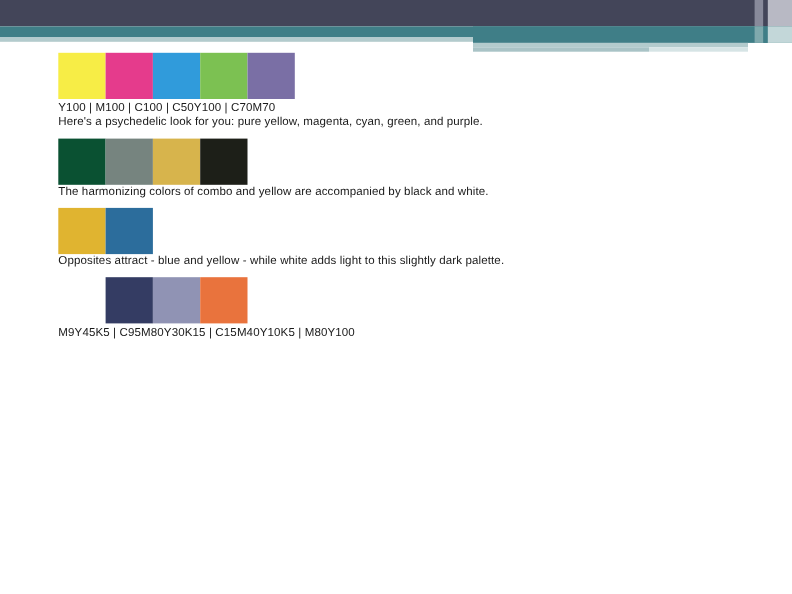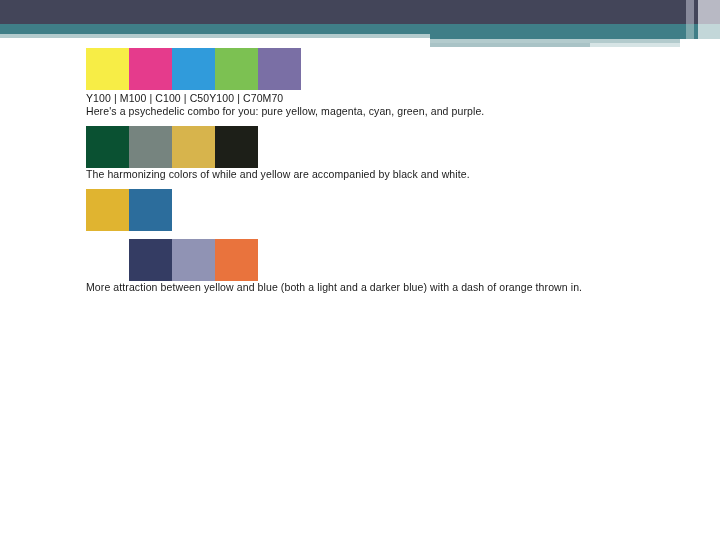--- a/index.html
+++ b/index.html
@@ -131,21 +131,21 @@
 
   
   #palette-list {
     position: absolute;
     left: 0;
     top: 48px;
     width: 720px;
   }
   .palette-block {
     position: relative;
-    padding-left: 86px;
+    padding-left: 53px;
     margin-bottom: 8px;
   }
   .swatch-strip {
     display: flex;
     height: 42px;
     width: max-content;
   }
   .swatch {
     width: 43px;
     height: 42px;
@@ -188,39 +188,40 @@
 <div id="palette-list">
     <div class="palette-block">
       <div class="swatch-strip">
         <div class="swatch" style="background: rgb(247, 237, 70);"></div>
         <div class="swatch" style="background: rgb(229, 59, 140);"></div>
         <div class="swatch" style="background: rgb(48, 155, 219);"></div>
         <div class="swatch" style="background: rgb(124, 193, 82);"></div>
         <div class="swatch" style="background: rgb(122, 111, 165);"></div>
       </div>
       <div class="palette-codes">Y100 | M100 | C100 | C50Y100 | C70M70</div>
-      <div class="palette-desc">Here's a psychedelic combo for you: pure yellow, magenta, cyan, green, and purple.</div>
+      <div class="palette-desc">Here's a psychedelic look for you: pure yellow, magenta, cyan, green, and purple.</div>
     </div>
     <div class="palette-block">
       <div class="swatch-strip">
         <div class="swatch" style="background: rgb(10, 81, 50);"></div>
         <div class="swatch" style="background: rgb(118, 132, 127);"></div>
         <div class="swatch" style="background: rgb(215, 180, 76);"></div>
         <div class="swatch" style="background: rgb(29, 31, 24);"></div>
       </div>
-      <div class="palette-desc">The harmonizing colors of while and yellow are accompanied by black and white.</div>
+      <div class="palette-desc">The harmonizing colors of combo and yellow are accompanied by black and white.</div>
     </div>
     <div class="palette-block">
       <div class="swatch-strip">
         <div class="swatch" style="background: rgb(224, 180, 48);"></div>
         <div class="swatch" style="background: rgb(44, 109, 156);"></div>
       </div>
+      <div class="palette-desc">Opposites attract - blue and yellow - while white adds light to this slightly dark palette.</div>
     </div>
     <div class="palette-block">
       <div class="swatch-strip">
         <div class="swatch"></div>
         <div class="swatch" style="background: rgb(52, 60, 99);"></div>
         <div class="swatch" style="background: rgb(144, 147, 180);"></div>
         <div class="swatch" style="background: rgb(233, 115, 61);"></div>
       </div>
-      <div class="palette-desc">More attraction between yellow and blue (both a light and a darker blue) with a dash of orange thrown in.</div>
+      <div class="palette-codes">M9Y45K5 | C95M80Y30K15 | C15M40Y10K5 | M80Y100</div>
     </div>
   </div>
 
 </body></html>

